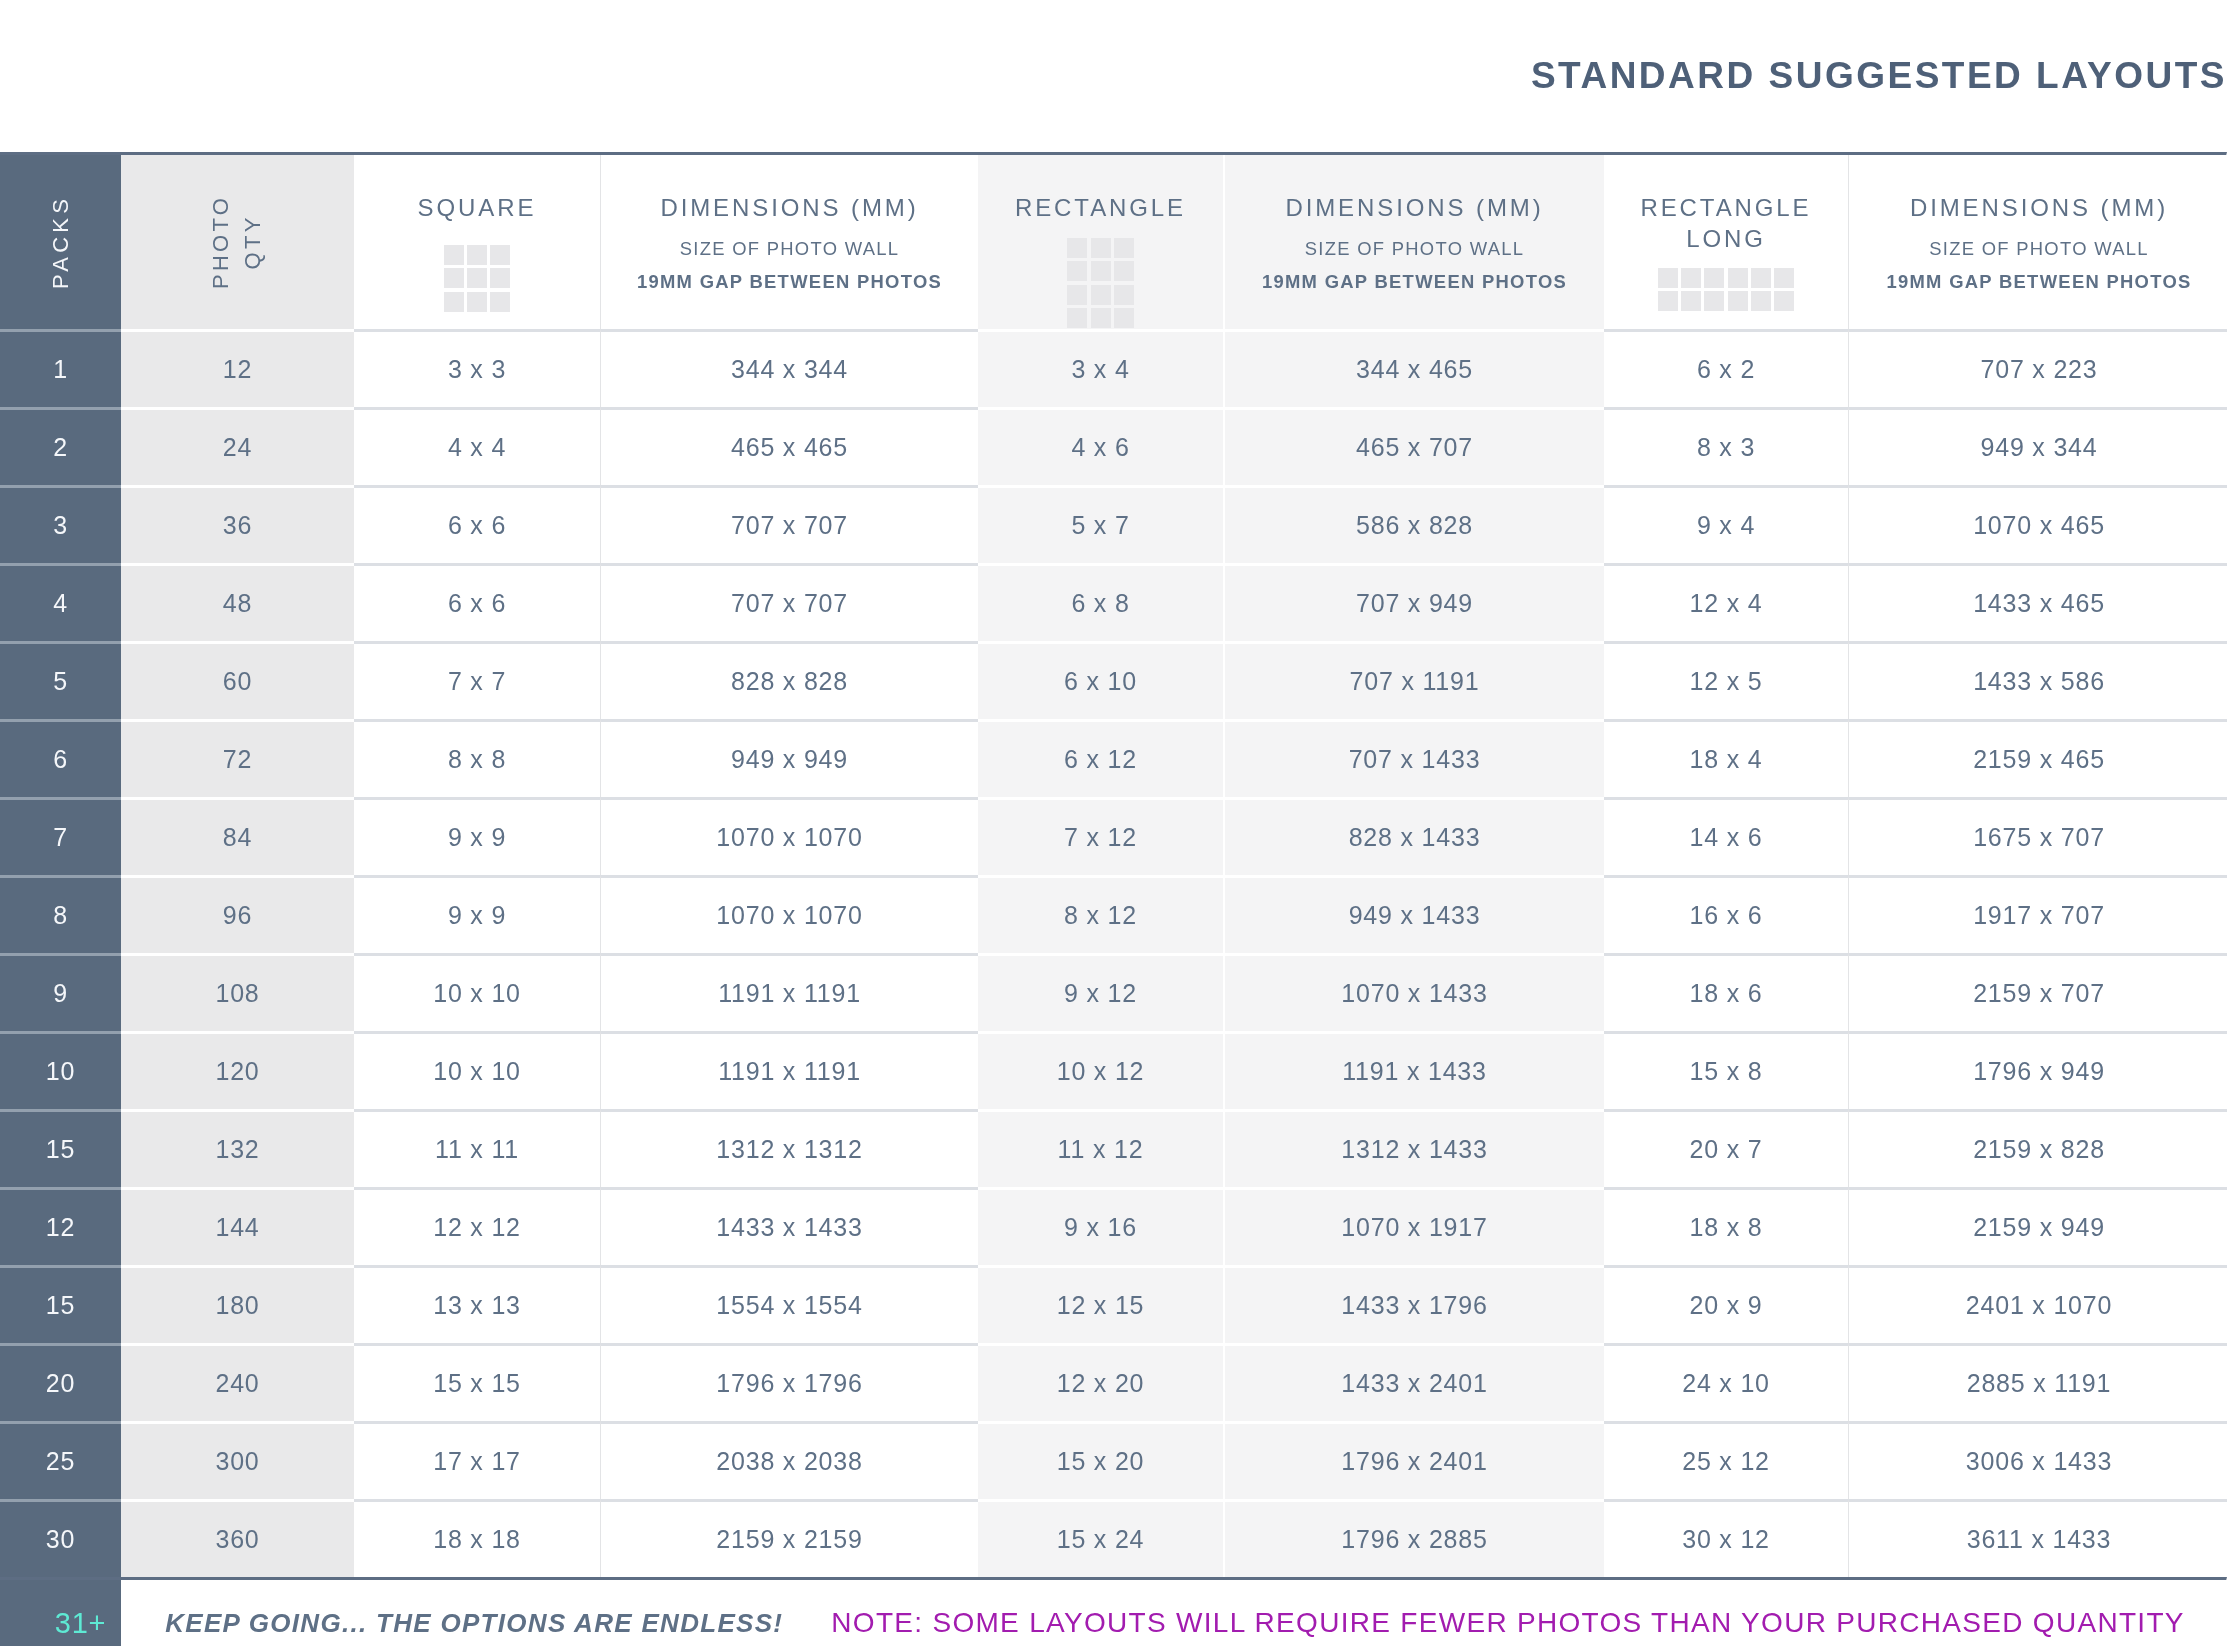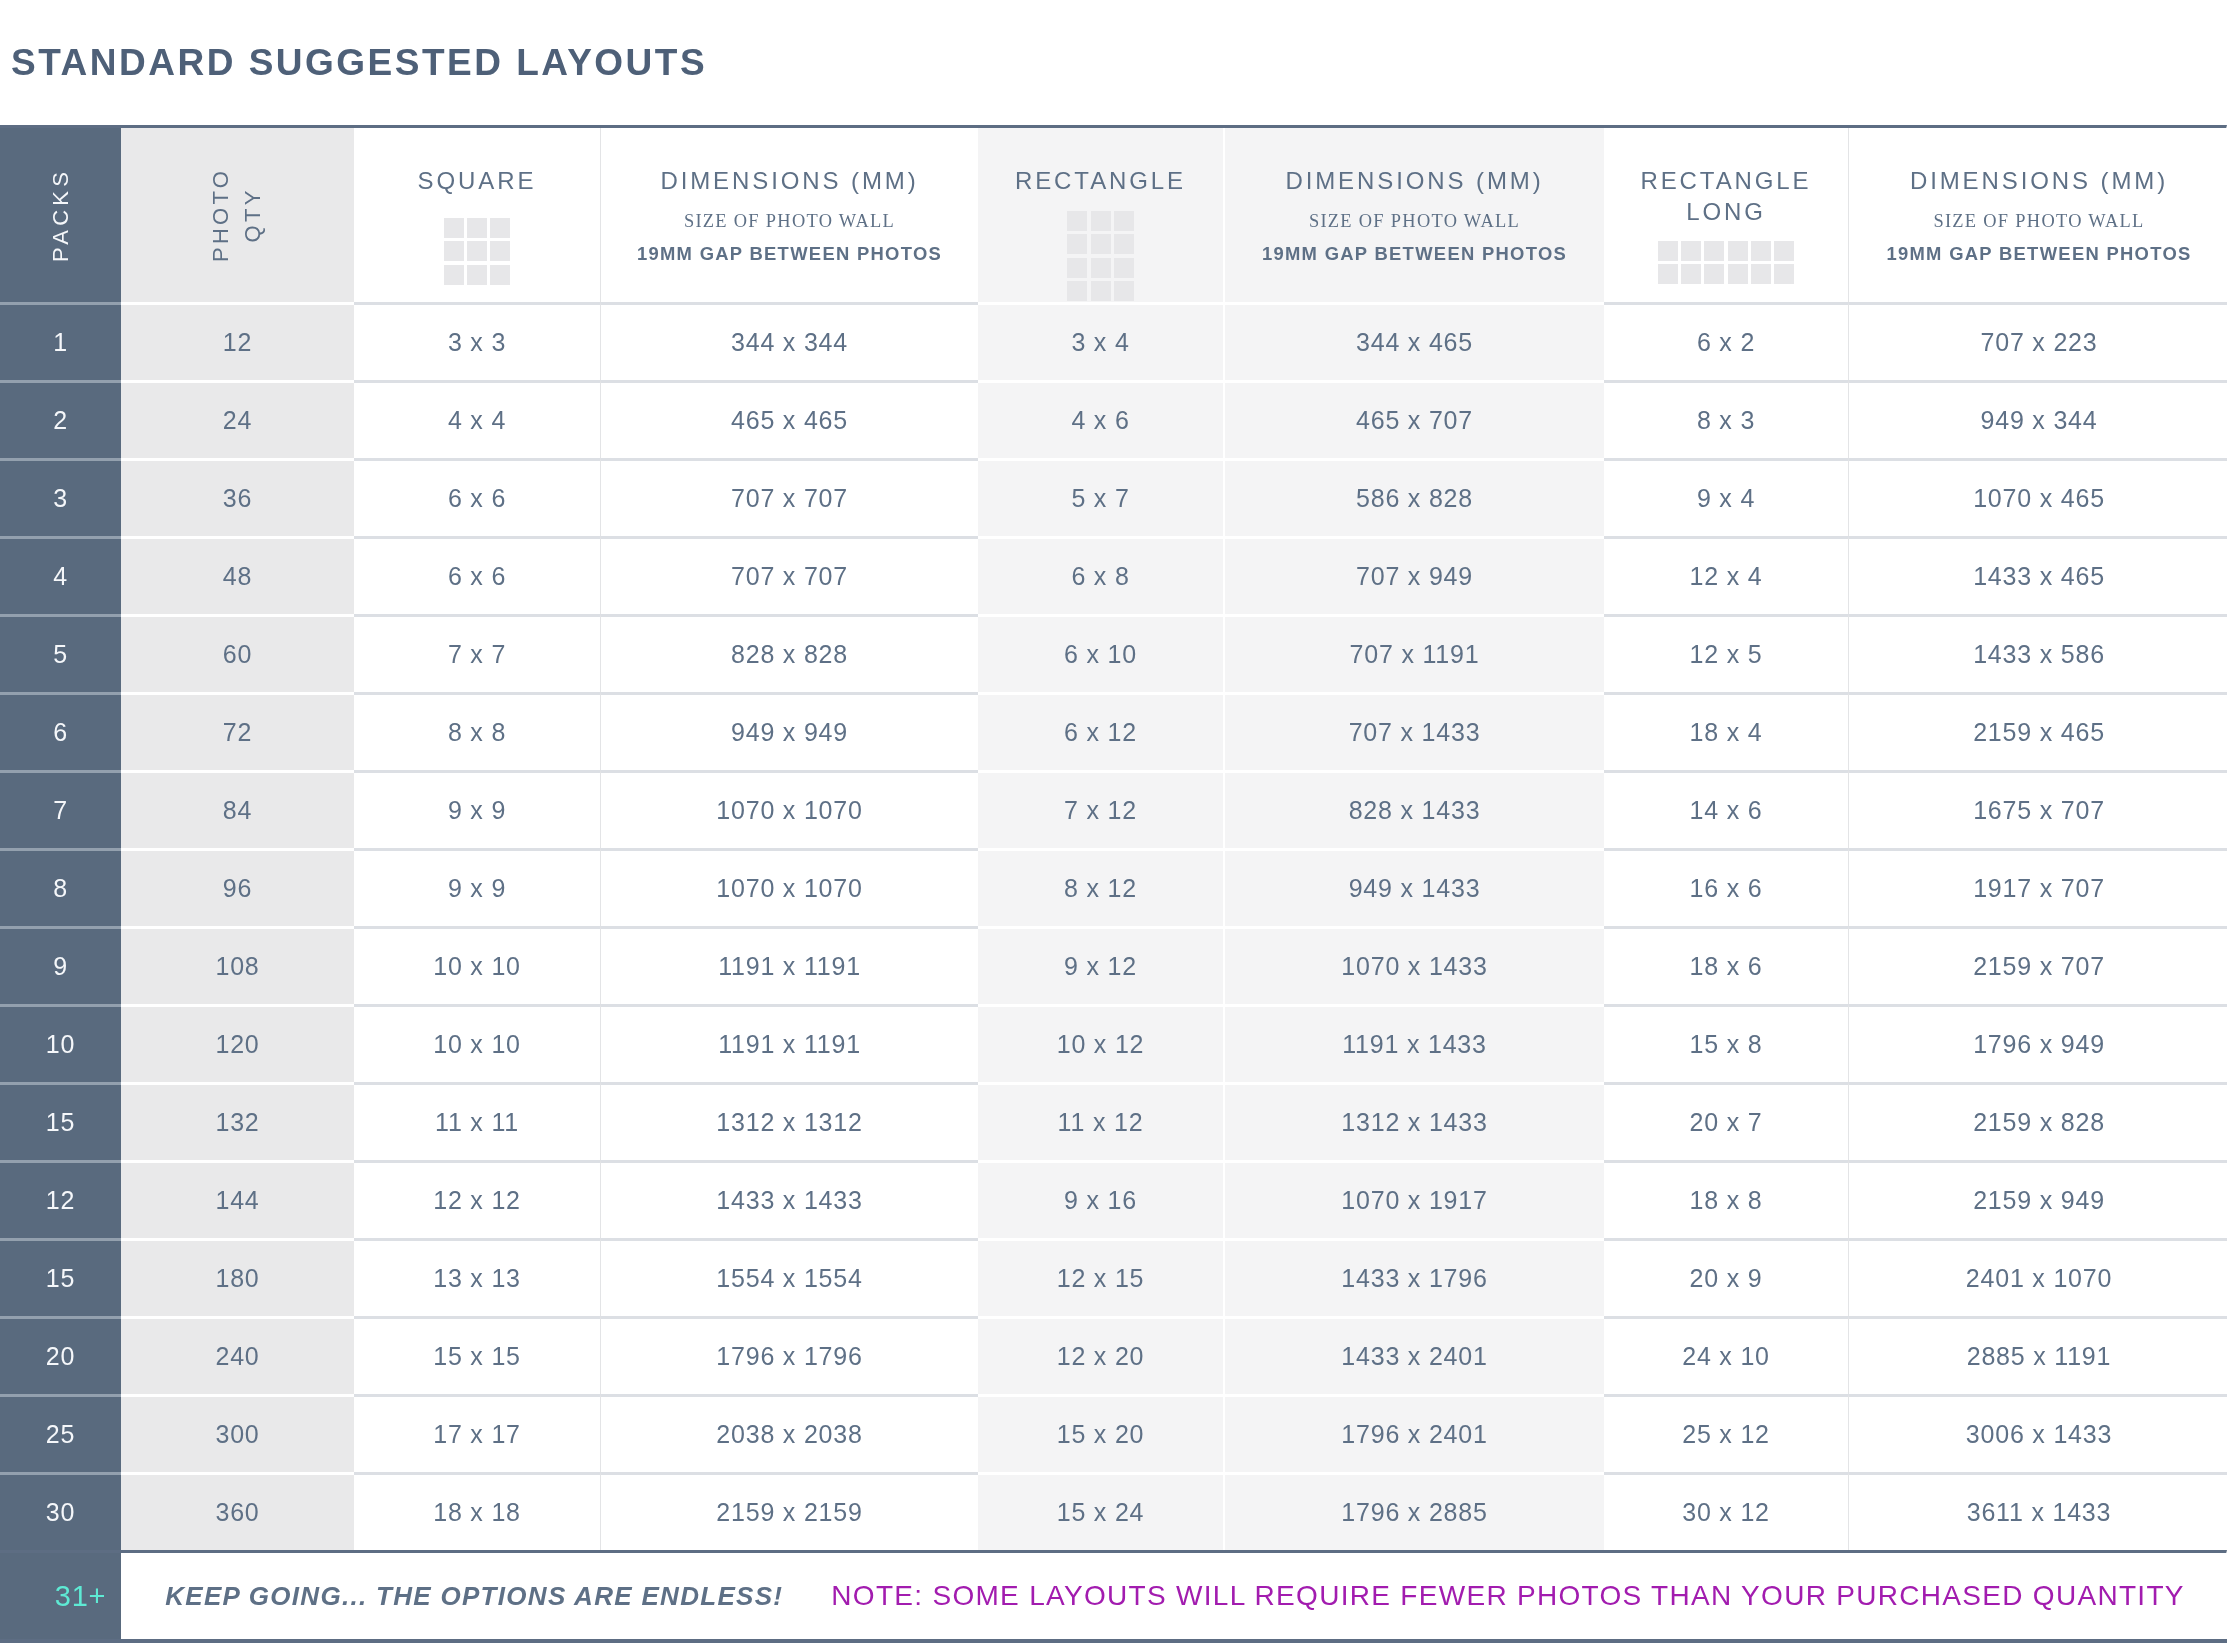--- a/index.html
+++ b/index.html
@@ -7,25 +7,24 @@
     position:relative;
     width:2227px;
     height:1646px;
     background:#ffffff;
     font-family:"Liberation Sans", sans-serif;
     color:#5e7086;
     overflow:hidden;
   }
   
   .title-wrap{
-    height:125px;
-    display:flex;
-    align-items:center;
-    justify-content:flex-start;
-    margin-left:11px;
+    height:152px;
+    display:flex;
+    align-items:center;
+    justify-content:flex-end;
   }
   .page-title{
     font-size:37px;
     font-weight:700;
     letter-spacing:2.5px;
     color:#4e6078;
   }
   
   .grid{
     display:grid;
@@ -51,21 +50,21 @@
     letter-spacing:2.9px;
     color:#5e7086;
     text-align:center;
     line-height:1.3;
   }
   .dim-sub{
     font-size:18.4px;
     letter-spacing:1.3px;
     color:#5e7086;
   }
-  .dim-sub.first{margin-top:15px;font-family:Liberation Serif, serif;}
+  .dim-sub.first{margin-top:15px;}
   .dim-sub.second{margin-top:11px;font-weight:bold;}
   .dark-cell{background:#596a7e !important;}
   .gray-col{background:#e9e9ea !important;}
   .rect-col{background:#f4f4f5 !important;}
   .v-center{justify-content:center;padding-top:0;}
   .vert{
     transform:rotate(-90deg);
     white-space:nowrap;
     text-align:center;
     line-height:1.45;

